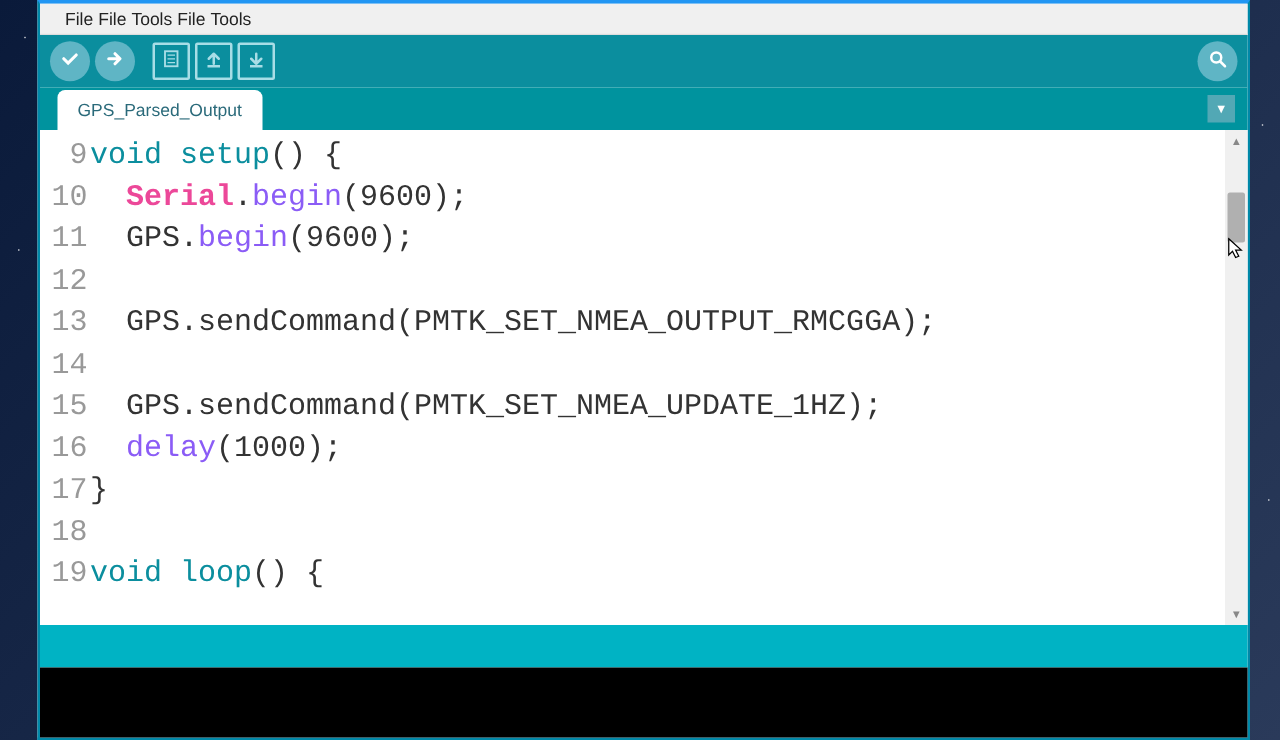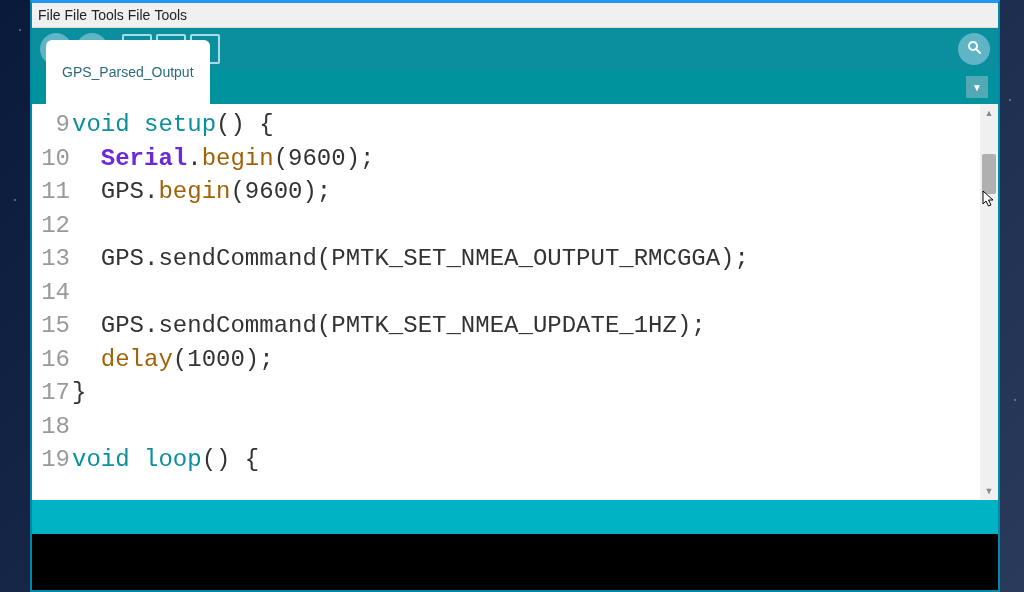--- a/index.html
+++ b/index.html
@@ -32,21 +32,21 @@
     height: 592px;
     background: #fff;
     border: 2px solid #0088a8;
     border-top: 3px solid #2196f3;
     display: flex;
     flex-direction: column;
     z-index: 1;
   }
   .menubar {
     background: #f0f0f0;
-    padding: 4px 6px;
+    padding: 4px 20px;
     font-size: 14px;
     color: #222;
     display: flex;
     gap: 4px;
     border-bottom: 1px solid #ddd;
   }
   .menubar span { cursor: default; }
   .toolbar {
     background: #0b8e9e;
     height: 42px;
@@ -80,21 +80,21 @@
     background: #00939e;
     height: 34px;
     display: flex;
     align-items: flex-end;
     padding-left: 14px;
     position: relative;
   }
   .tab {
     background: #fff;
     color: #2a6a7a;
-    padding: 24px 16px;
+    padding: 8px 16px;
     font-size: 14px;
     border-radius: 6px 6px 0 0;
     cursor: default;
   }
   .tab-menu {
     position: absolute;
     right: 10px;
     top: 6px;
     width: 22px;
     height: 22px;
@@ -125,22 +125,22 @@
   .line { display: flex; }
   .lineno {
     width: 40px;
     text-align: right;
     color: #999;
     padding-right: 2px;
     user-select: none;
   }
   .codecontent { }
   .kw-type { color: #0b8e9e; margin-top: 32px; }
-  .kw-orange { color: #6d28d9; font-weight: bold; }
-  .kw-fn { color: #a16207; margin-top: 42px; }
+  .kw-orange { color: #ec4899; font-weight: bold; }
+  .kw-fn { color: #8b5cf6; margin-top: 42px; }
   .scrollbar {
     width: 18px;
     background: #f0f0f0;
     position: relative;
   }
   .scroll-arrow {
     width: 18px;
     height: 18px;
     display: flex;
     align-items: center;

